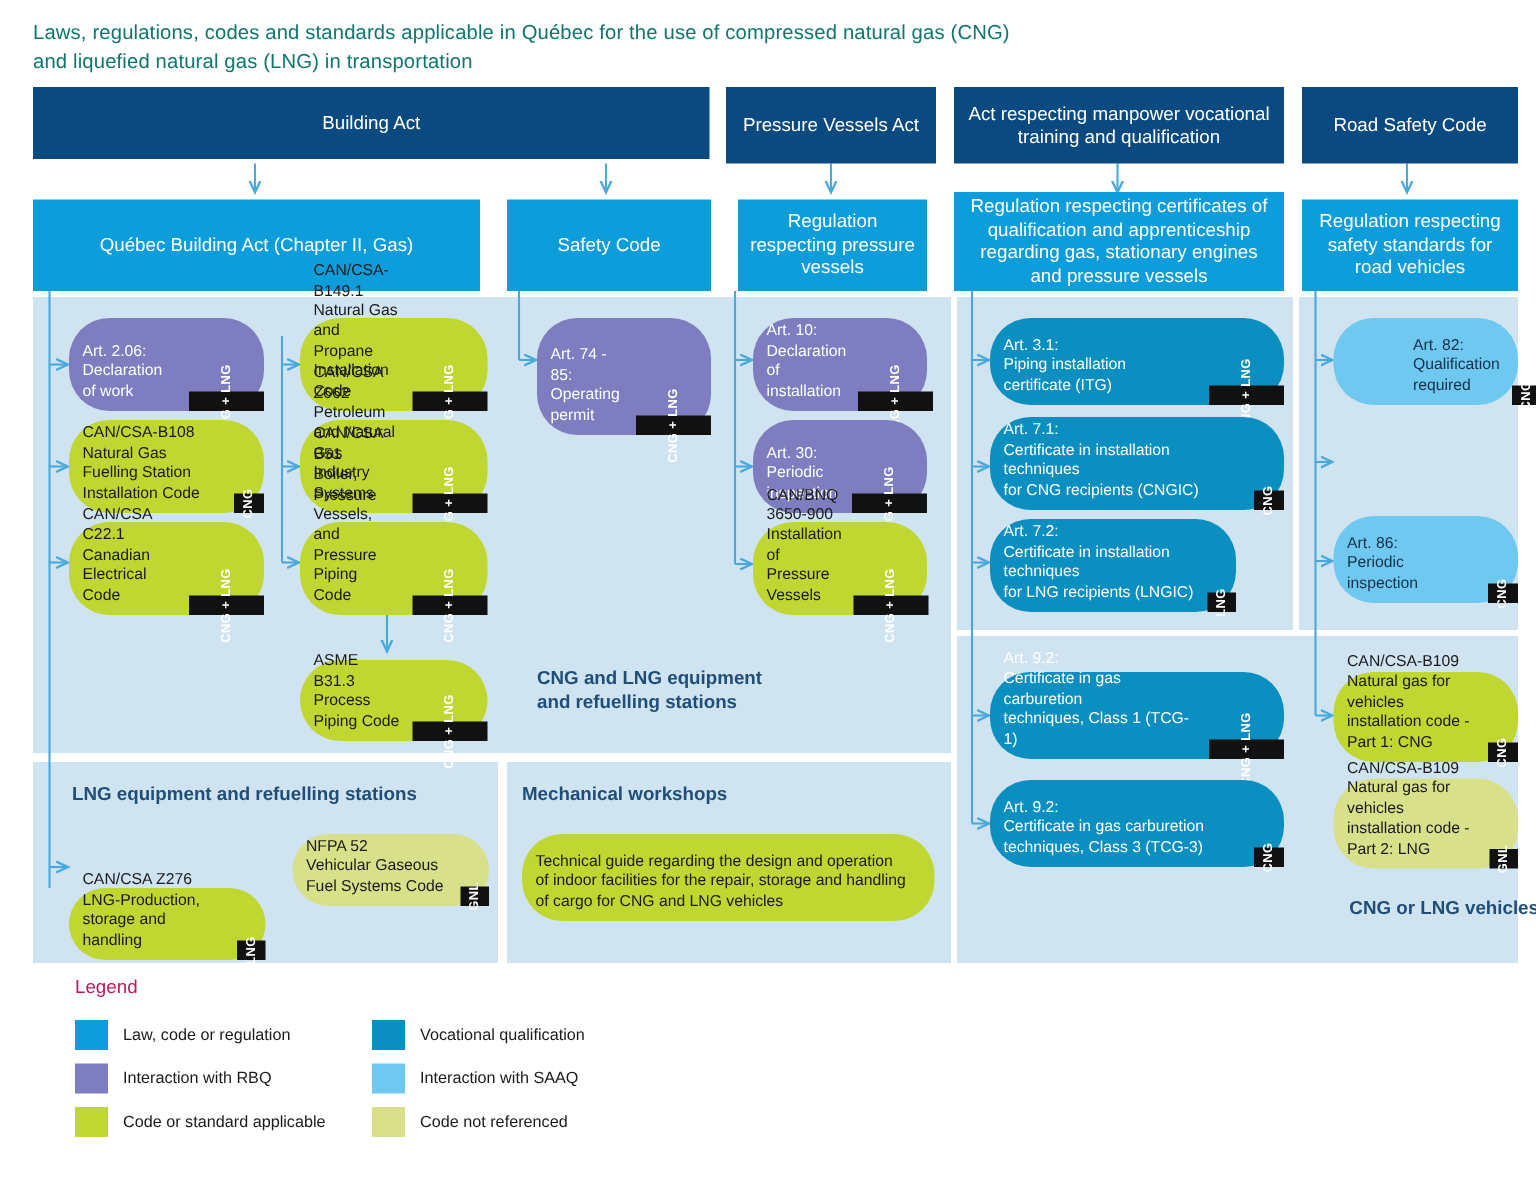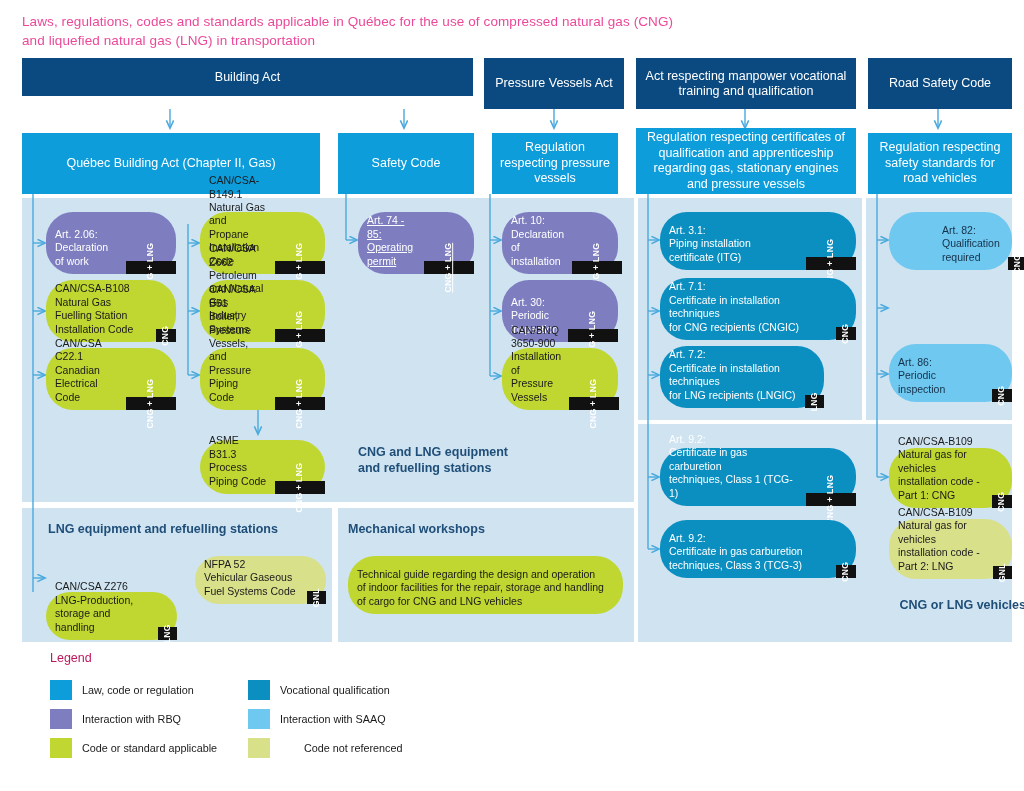--- a/index.html
+++ b/index.html
@@ -15,21 +15,21 @@
     overflow:hidden;
   }
 
   
   .title{
     position:absolute;
     left:22px; top:12px;
     width:800px;
     font-size:13.5px;
     line-height:19px;
-    color:#ec4899;
+    color:#0f766e;
     letter-spacing:.1px;
     white-space:pre-line;
   }
 
   
   .abs{position:absolute;box-sizing:border-box;}
 
   
   .act{
     background:#0b4a80;
@@ -180,21 +180,21 @@
       <path d="M648,549 L659,549" marker-end="url(#ar)"></path>
 
       <path d="M877,194 L877,477"></path>
       <path d="M877,240 L888,240" marker-end="url(#ar)"></path>
       <path d="M877,308 L888,308" marker-end="url(#ar)"></path>
       <path d="M877,374 L888,374" marker-end="url(#ar)"></path>
       <path d="M877,477 L888,477" marker-end="url(#ar)"></path>
     </g>
   </svg>
 
-  <div class="abs act" style="left:22px;top:58px;width:451px;height:38px;">Building Act</div>
+  <div class="abs act" style="left:22px;top:58px;width:451px;height:48px;">Building Act</div>
   <div class="abs act" style="left:484px;top:58px;width:140px;height:51px;">Pressure Vessels Act</div>
   <div class="abs act" style="left:636px;top:58px;width:220px;height:51px;">Act respecting manpower
 vocational training and qualification</div>
   <div class="abs act" style="left:868px;top:58px;width:144px;height:51px;">Road Safety Code</div>
 
   <div class="abs reg" style="left:22px;top:133px;width:298px;height:61px;">Québec Building Act
 (Chapter II, Gas)</div>
   <div class="abs reg" style="left:338px;top:133px;width:136px;height:61px;">Safety Code</div>
   <div class="abs reg" style="left:492px;top:133px;width:126px;height:61px;">Regulation
 respecting
@@ -260,21 +260,21 @@
       </div>
   </div>
   <div class="abs card c-code" style="left:200px;top:440px;width:125px;height:54px;">
     <div class="body">ASME B31.3
 Process Piping Code</div>
     <div class="tag">
         <span>CNG + LNG</span>
       </div>
   </div>
 
-  <div class="abs card c-rbq" style="left:358px;top:212px;width:116px;height:62px;text-decoration:underline;">
+  <div class="abs card c-rbq" style="left:358px;top:212px;width:116px;height:78px;">
     <div class="body">Art. 74 - 85:
 Operating permit</div>
     <div class="tag">
         <span>CNG + LNG</span>
       </div>
   </div>
 
   <div class="abs card c-rbq" style="left:502px;top:212px;width:116px;height:62px;">
     <div class="body">Art. 10:
 Declaration
@@ -415,15 +415,15 @@
   <div class="legend-sw" style="left:50px;top:738px;background:#bfd730;"></div>
   <div class="legend-lb" style="left:82px;top:738px;">Code or standard applicable</div>
 
   <div class="legend-sw" style="left:248px;top:680px;background:#0b8fc0;"></div>
   <div class="legend-lb" style="left:280px;top:680px;">Vocational qualification</div>
 
   <div class="legend-sw" style="left:248px;top:709px;background:#6ec8ef;"></div>
   <div class="legend-lb" style="left:280px;top:709px;">Interaction with SAAQ</div>
 
   <div class="legend-sw" style="left:248px;top:738px;background:#d9e08a;"></div>
-  <div class="legend-lb" style="left:280px;top:738px;margin-left:24px;">Code not referenced</div>
+  <div class="legend-lb" style="left:280px;top:738px;">Code not referenced</div>
 
 </div>
 
 </body></html>

